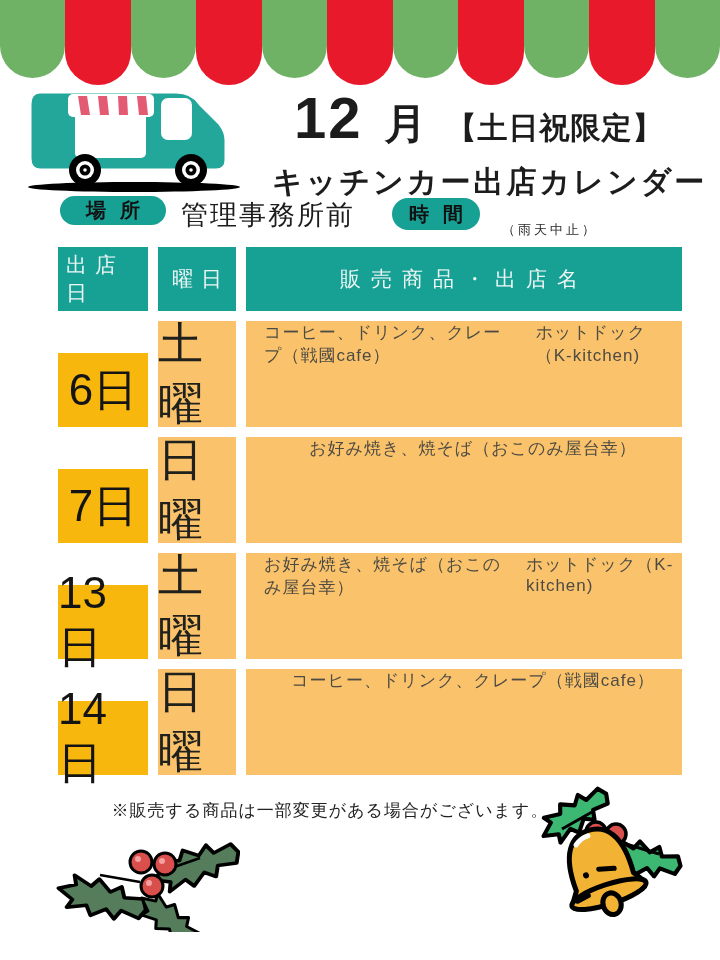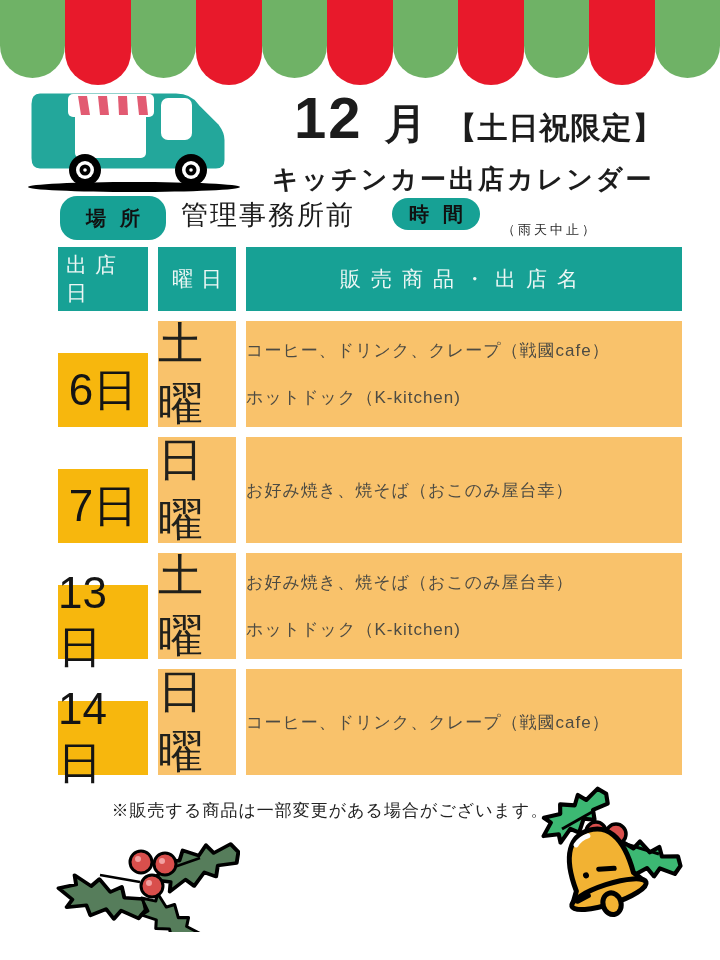--- a/index.html
+++ b/index.html
@@ -17,51 +17,51 @@
 
   
   .truck { position:absolute; left:26px; top:80px; }
 
   
   .title-block { position:absolute; left:272px; top:84px; width:430px; }
   .title-line1 { display:flex; align-items:baseline; white-space:nowrap;margin-left:22px; }
   .month-number { font-size:58px; font-weight:bold; letter-spacing:2px; }
   .month-unit { font-size:42px; font-weight:bold; margin-left:22px; }
   .limited { font-size:30px; font-weight:bold; margin-left:20px; letter-spacing:1px; }
-  .subtitle { font-size:26px; font-weight:600; letter-spacing:3px; margin-top:10px; white-space:nowrap; }
+  .subtitle { font-size:30px; font-weight:600; letter-spacing:3px; margin-top:10px; white-space:nowrap; }
 
   
   .pill {
     position:absolute; background:var(--accent-teal); border-radius:17px;
     display:flex; align-items:center; justify-content:center;
     font-size:20px; font-weight:600; color:#111;
     letter-spacing:14px; padding-left:14px;
   }
-  .place-pill { left:60px; top:196px; width:106px; height:44px; }
+  .place-pill { left:60px; top:196px; width:106px; height:29px; }
   .time-pill  { left:392px; top:198px; width:88px; height:32px; }
   .place-value { position:absolute; left:181px; top:197px; font-size:27px; letter-spacing:2px; font-weight:500; }
   .time-value  { position:absolute; left:490px; top:191px; font-size:27px; letter-spacing:1px; font-weight:500; }
   .time-note   { position:absolute; left:502px; top:221px; font-size:13px; letter-spacing:3px; color:#2a2a2a; }
 
   
   .schedule {
     position:absolute; left:58px; top:247px; width:624px;
     display:grid; grid-template-columns:90px 78px 1fr;
     grid-template-rows:64px 106px 106px 106px 106px; gap:10px;
   }
   .schedule .row { display:contents; }
   .cell { display:flex; align-items:center; justify-content:center; }
   .head-cell { background:var(--accent-teal); color:#eef7f5; font-size:21px; font-weight:500; }
   .head-date, .head-day { letter-spacing:8px; padding-left:8px; }
   .head-products { letter-spacing:10px; }
   .date-cell { background:var(--date-yellow); font-size:44px; font-weight:500; color:#141414;margin-top:32px; }
   .day-cell  { background:var(--cell-orange); font-size:45px; font-weight:500; color:#20201c; }
   .products-cell {
-    background:var(--cell-orange); flex-direction:column; align-items:flex-start;
-    justify-content:center; gap:24px; padding-left:0;
+    background:var(--cell-orange); flex-direction:row; align-items:flex-start;
+    justify-content:center; gap:24px; padding-left:18px;
     font-size:17px; font-weight:500; color:#4d4b43; letter-spacing:1px;
   }
   .products-cell span:empty { display:none; }
 
   
   .note { position:absolute; left:0; top:799px; width:660px; text-align:center; font-size:17px; letter-spacing:1px; color:#222; }
   .holly { position:absolute; left:55px; top:820px; }
   .bell { position:absolute; left:514px; top:774px; }
 </style>
 </head>

